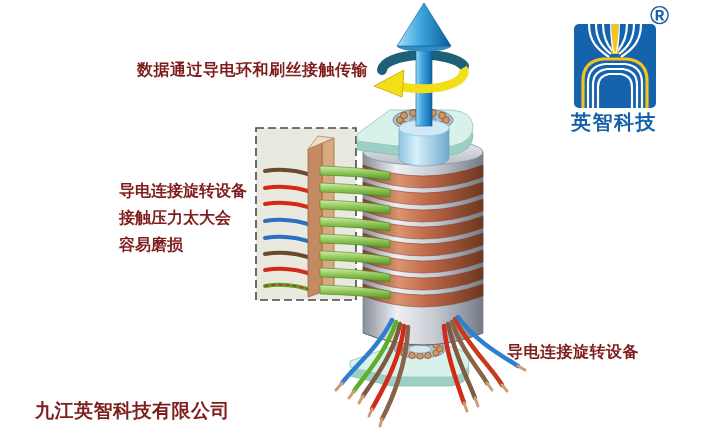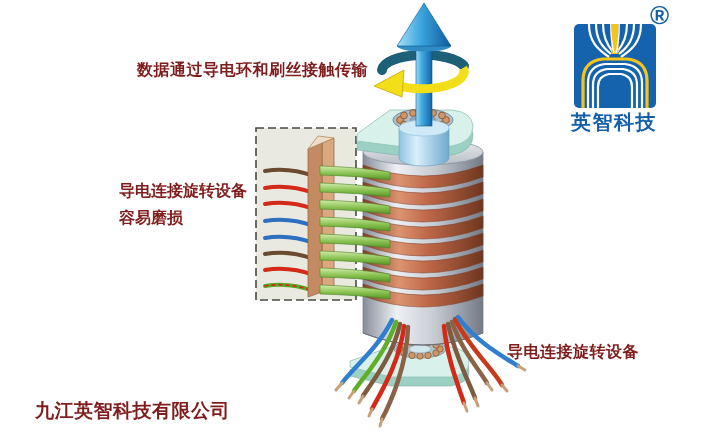--- a/index.html
+++ b/index.html
@@ -211,20 +211,21 @@
         <path d="M502,385 L507,391"></path>
           <path d="M518,366 L525,370"></path>
       </g>
     </g>
   </svg>
 
   <div class="cap cap-top">数据通过导电环和刷丝接触传输</div>
 
   <div class="cap cap-left">
     <div>导电连接旋转设备</div>
+    <div>接触压力太大会</div>
     <div>容易磨损</div>
   </div>
 
 
   <div class="cap cap-bottom-right">导电连接旋转设备</div>
 
   <div class="cap cap-company">九江英智科技有限公司</div>
 
   <div class="logo">
     <svg class="logo-mark" width="82" height="84" viewBox="0 0 82 84">

